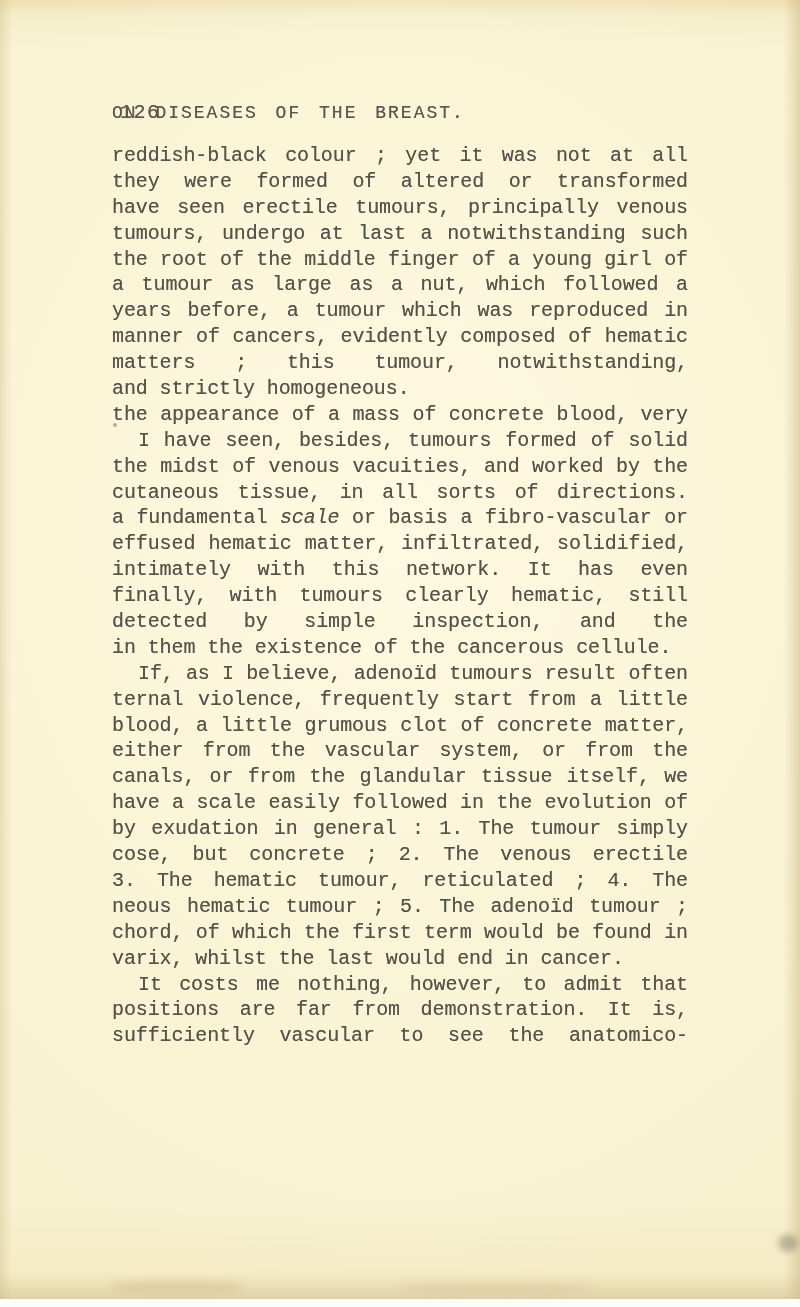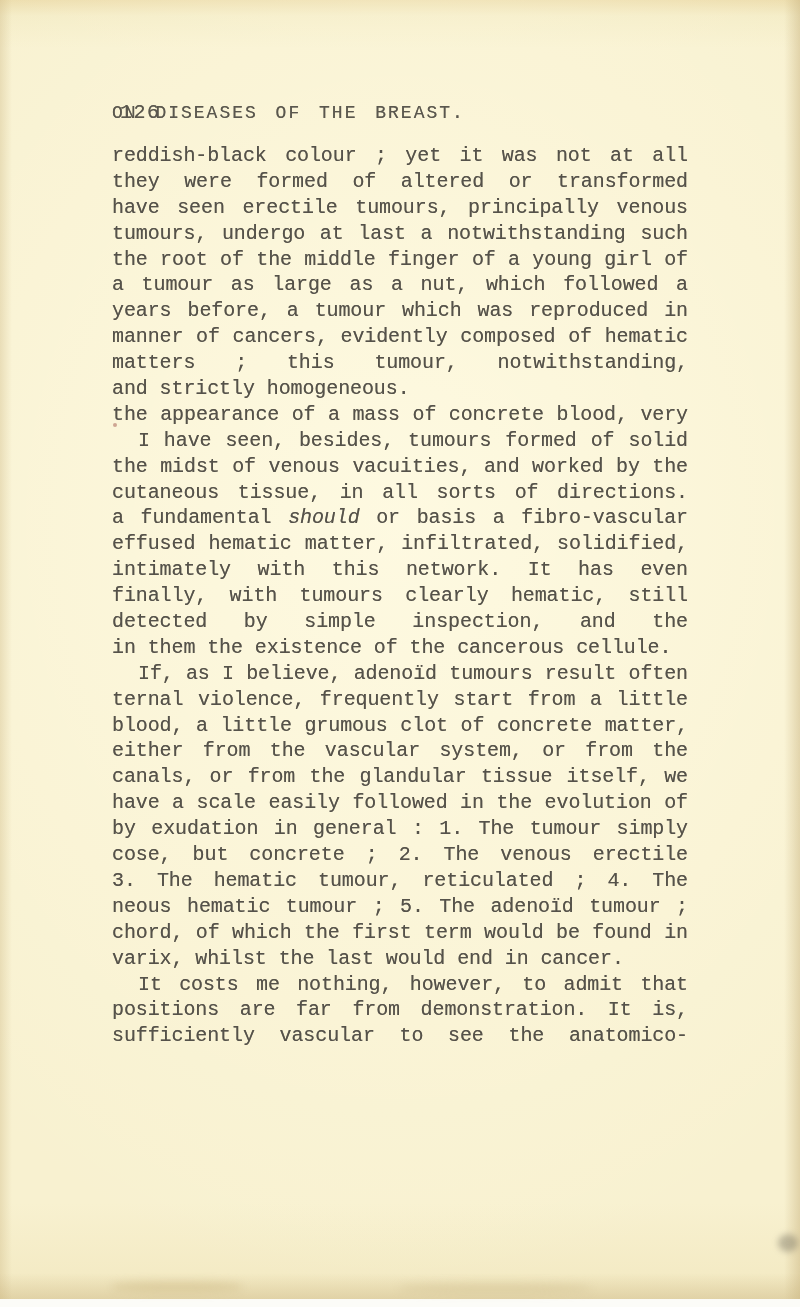--- a/index.html
+++ b/index.html
@@ -94,21 +94,21 @@
       <div class="line">manner of cancers, evidently composed of hematic</div>
       <div class="line">matters ; this tumour, notwithstanding, maintained all</div>
       <div class="line end">and strictly homogeneous.</div>
       <div class="line">the appearance of a mass of concrete blood, very solid,</div>
     </div>
 
     <div class="para indented">
       <div class="line">I have seen, besides, tumours formed of solid blood in</div>
       <div class="line">the midst of venous vacuities, and worked by the sub-</div>
       <div class="line">cutaneous tissue, in all sorts of directions. Having for</div>
-      <div class="line"><span>a fundamental </span><em>should</em><span> or basis a fibro-vascular or fibro-</span></div>
+      <div class="line"><span>a fundamental </span><em>scale</em><span> or basis a fibro-vascular or fibro-</span></div>
       <div class="line">effused hematic matter, infiltrated, solidified, confounded</div>
       <div class="line">intimately with this network. It has even happened,</div>
       <div class="line">finally, with tumours clearly hematic, still soft or pulta-</div>
       <div class="line">detected by simple inspection, and the microscope shows</div>
       <div class="line end">in them the existence of the cancerous cellule.</div>
     </div>
 
     <div class="para indented">
       <div class="line">If, as I believe, adenoïd tumours result often from ex-</div>
       <div class="line">ternal violence, frequently start from a little effused</div>

